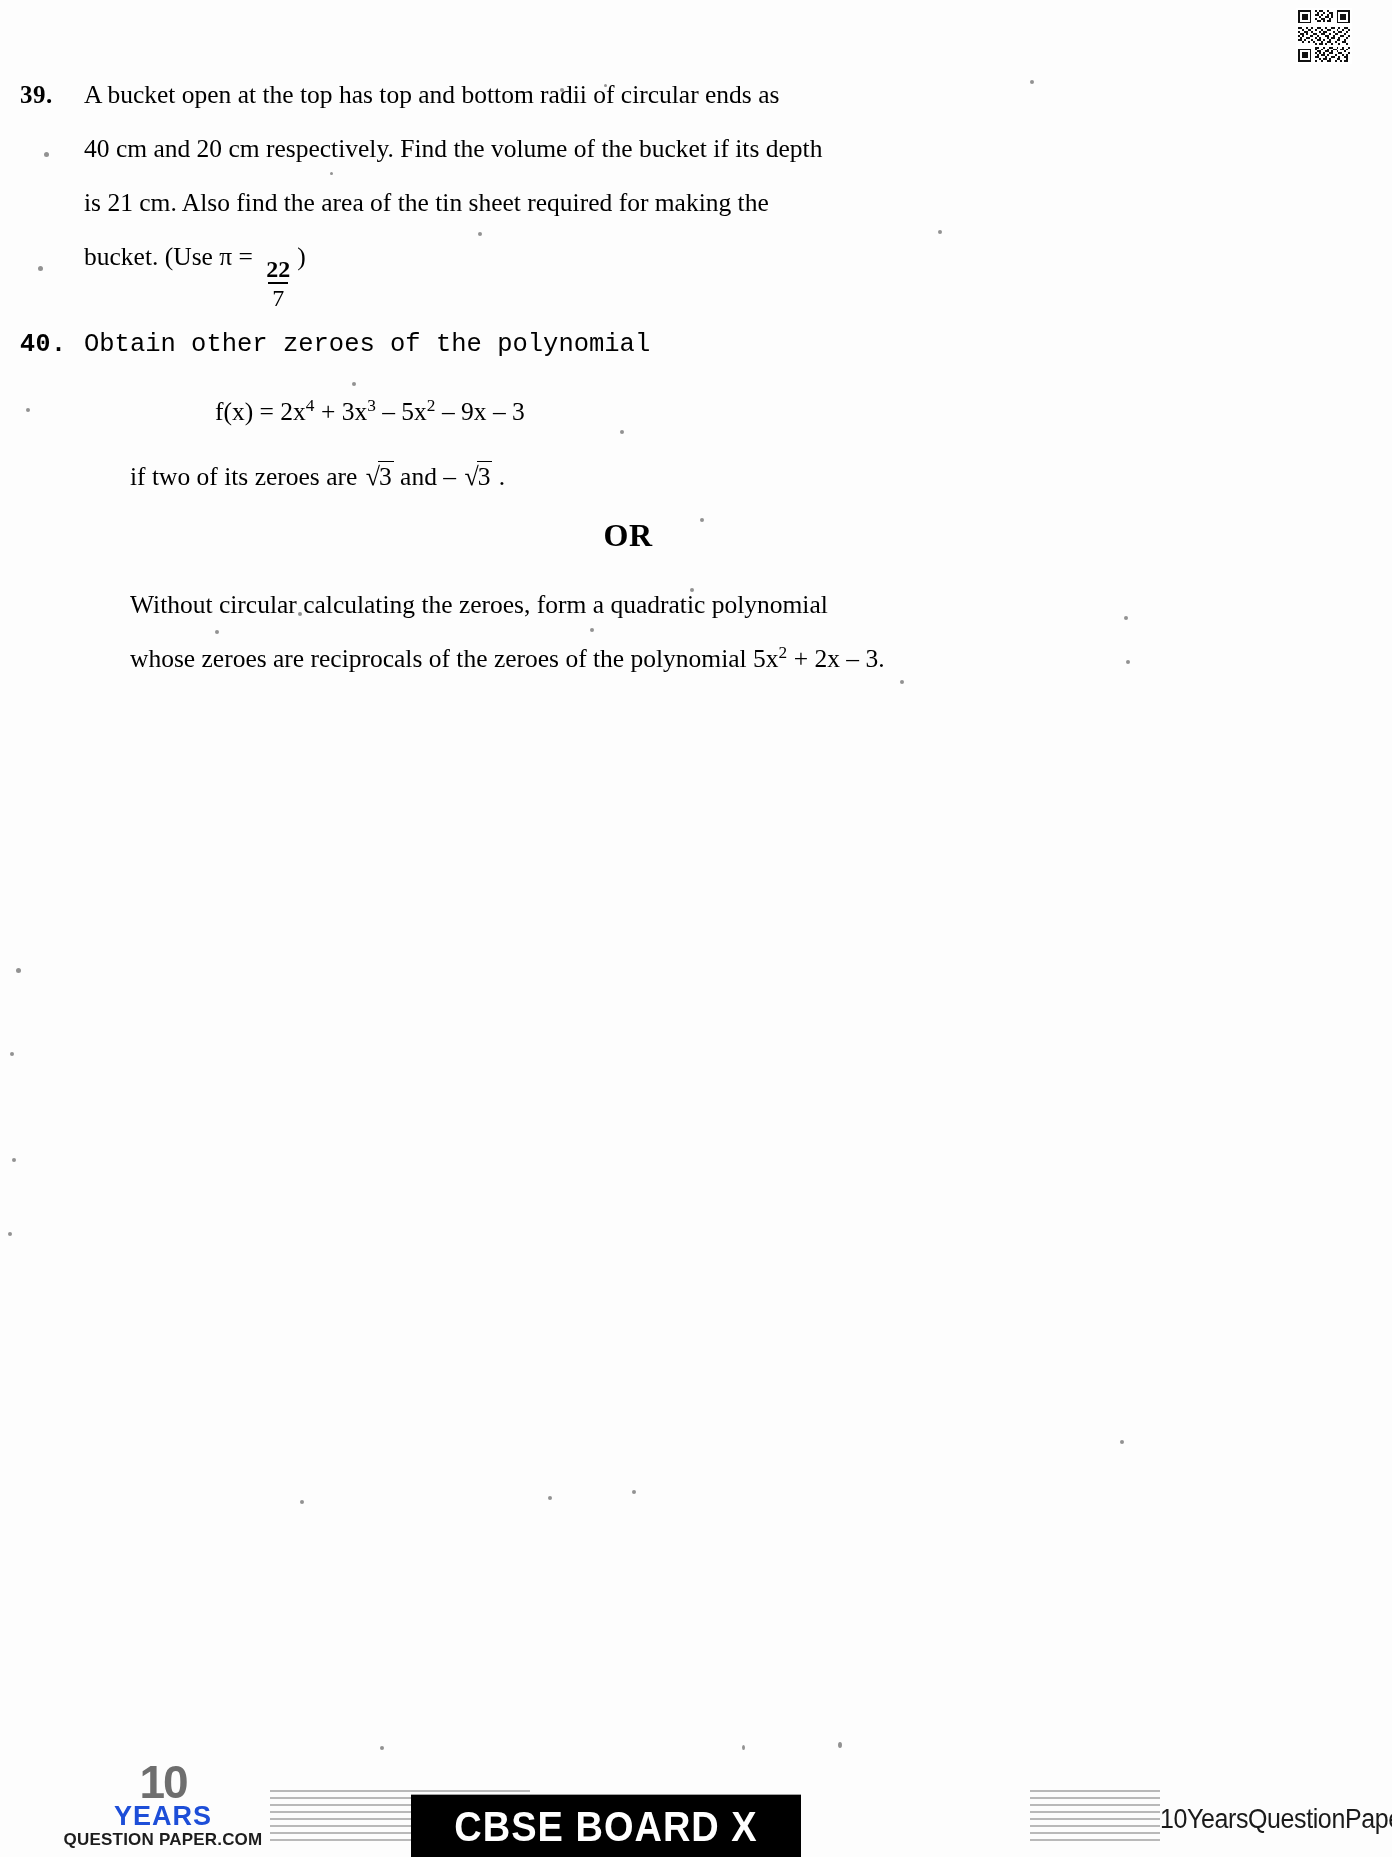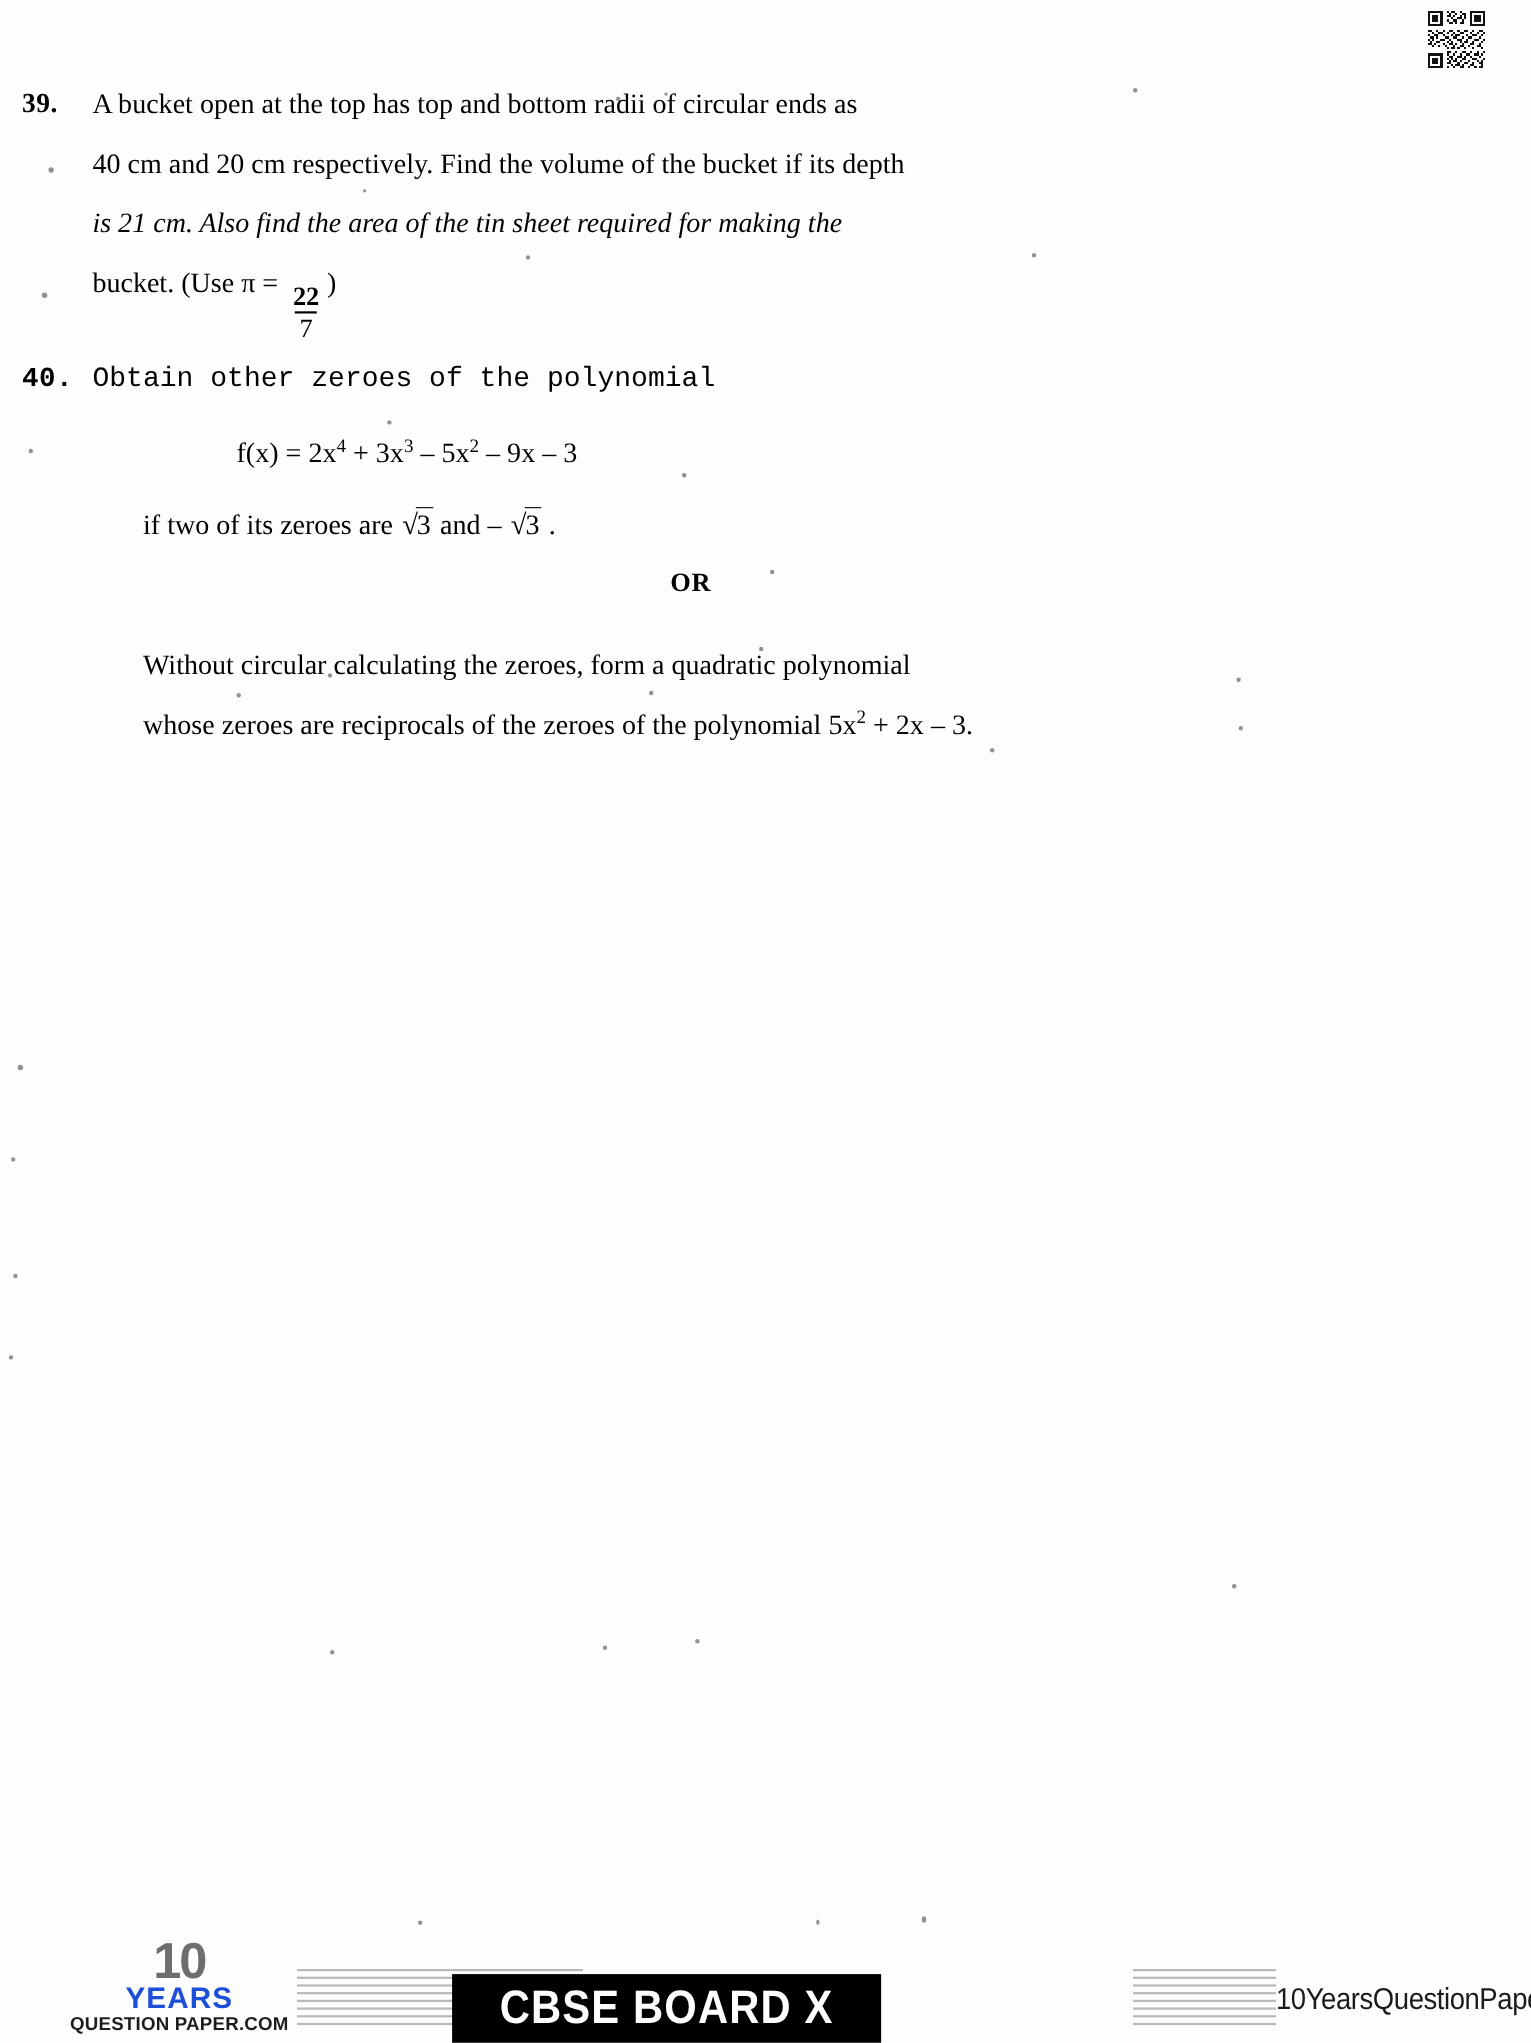--- a/index.html
+++ b/index.html
@@ -97,21 +97,21 @@
     padding: 0 2px 0 1px;
     margin-left: -2px;
   }
 
   .or-line {
     position: absolute;
     left: 128px;
     width: 1000px;
     text-align: center;
     font-weight: bold;
-    font-size: 24px;
+    font-size: 32px;
     letter-spacing: .6px;
   }
 
   .para {
     position: absolute;
     font-size: 25.5px;
     line-height: 54px;
   }
 
   
@@ -381,21 +381,21 @@
   <div class="speck" style="left:632px; top:1490px;width:4px; height:4px;"></div>
   <div class="speck" style="left:380px; top:1746px;width:4px; height:4px;"></div>
   <div class="speck" style="left:742px; top:1745px;width:3px; height:5px;"></div>
   <div class="speck" style="left:838px; top:1742px;width:4px; height:6px;"></div>
 
   <div class="q-block" style="left:0; top:68px; width:1150px;">
     <div class="q-num">39.</div>
     <div class="q-body">
       <span class="line justify" style="display:block;width:968px;">A bucket open at the top has top and bottom radii of circular ends as</span>
       <span class="line justify" style="display:block;width:968px;">40 cm and 20 cm respectively. Find the volume of the bucket if its depth</span>
-      <span class="line justify" style="display:block;width:968px;font-style:italic;">is 21 cm. Also find the area of the tin sheet required for making the</span>
+      <span class="line justify" style="display:block;width:968px;">is 21 cm. Also find the area of the tin sheet required for making the</span>
       <span class="line">
         <span>bucket.   (Use π = </span><span class="frac">
             <span class="num">22</span>
             <span class="den">7</span>
           </span><span>)</span>
       </span>
     </div>
   </div>
 
   <div class="q-block" style="left:0; top:318px; width:1150px;font-family:Liberation Mono, monospace;">

